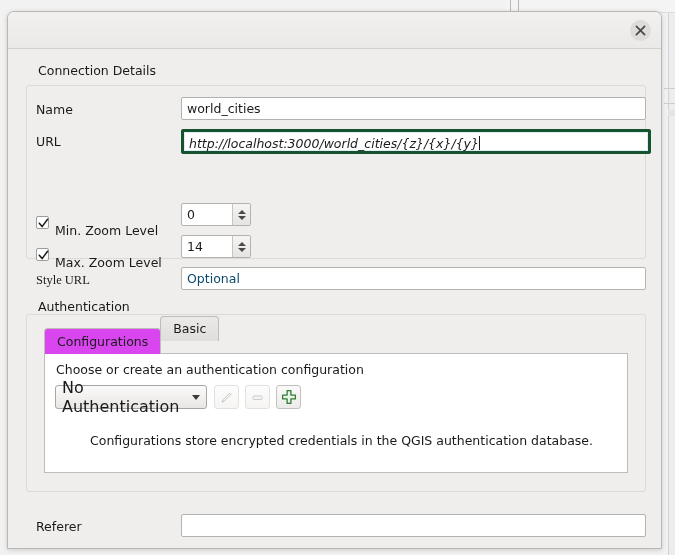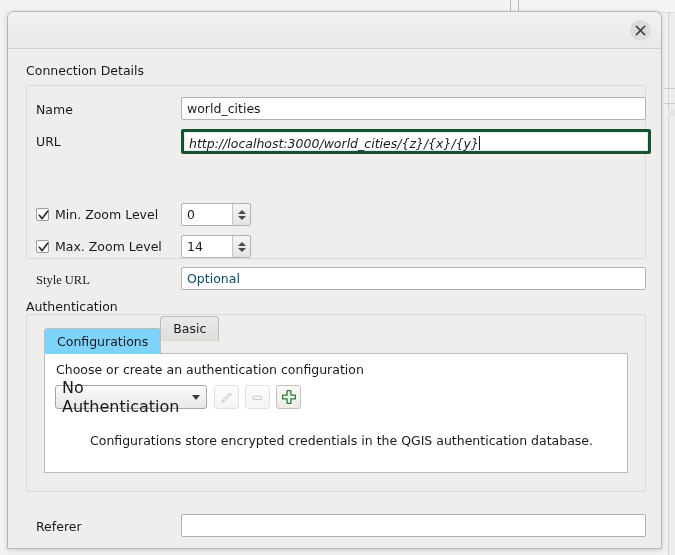--- a/index.html
+++ b/index.html
@@ -105,20 +105,21 @@
   .dlg-body {
     position: relative;
     height: 501px;
     padding: 0;
   }
 
   .section-label {
     position: absolute;
     font-size: 12.5px;
     color: #1a1a1a;
+    margin-left: 12px;
   }
 
   
   .conn-frame {
     position: absolute;
     left: 18px;
     top: 36px;
     width: 620px;
     height: 174px;
     border: 1px solid #dcdad7;
@@ -179,21 +180,21 @@
     width: 13px;
     height: 13px;
     box-sizing: border-box;
     background: #ffffff;
     border: 1px solid #9e9c99;
     border-radius: 2px;
     position: relative;
     flex: none;
   }
   .chk-box svg { position: absolute; left: 1px; top: 1px; }
-  .chk-label { font-size: 12.5px; color: #1a1a1a; }
+  .chk-label { font-size: 12.5px; color: #1a1a1a; margin-top: 16px; }
 
   
   .spin {
     position: absolute;
     box-sizing: border-box;
     background: #ffffff;
     border: 1px solid #b4b2af;
     border-radius: 2px;
     display: flex;
     align-items: stretch;
@@ -262,21 +263,21 @@
     height: 25px;
     line-height: 24px;
     font-size: 12.5px;
     border: 1px solid #bfbdba;
     border-bottom: none;
     border-radius: 4px 4px 0 0;
     cursor: pointer;
     color: #1a1a1a;
   }
   .tab.active {
-    background: #7dd3fc;
+    background: #d946ef;
     height: 26px;
     line-height: 25px;
     position: relative;
     z-index: 2;
   }
   .tab.inactive {
     background: linear-gradient(to bottom,#eceae8,#e0dedb);
     margin-left: -1px;
     margin-bottom: 13px;
   }

